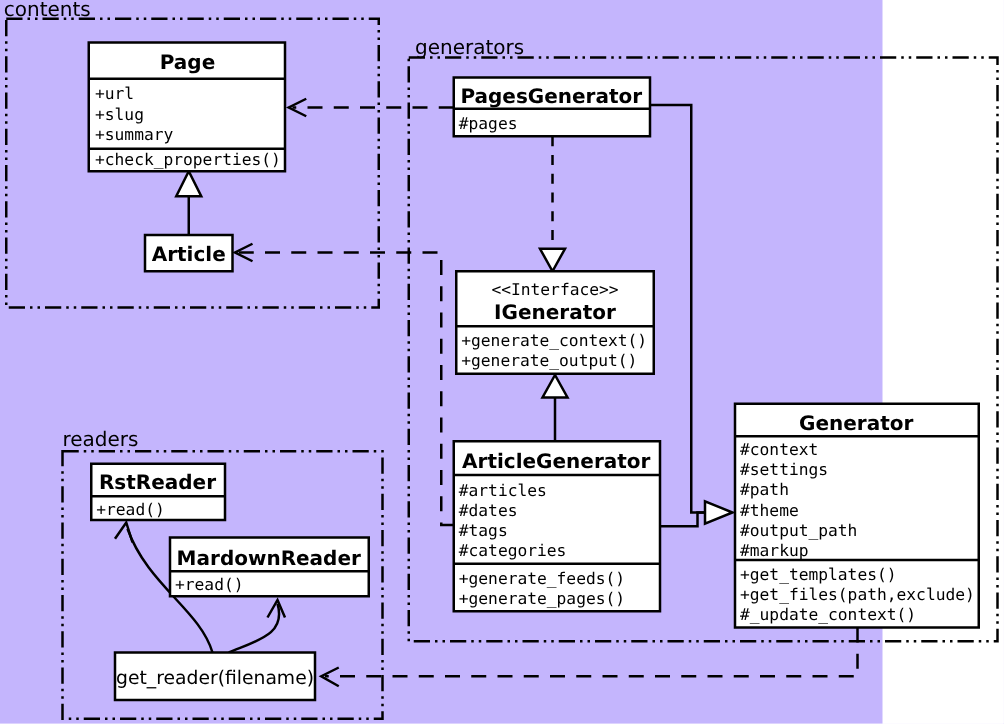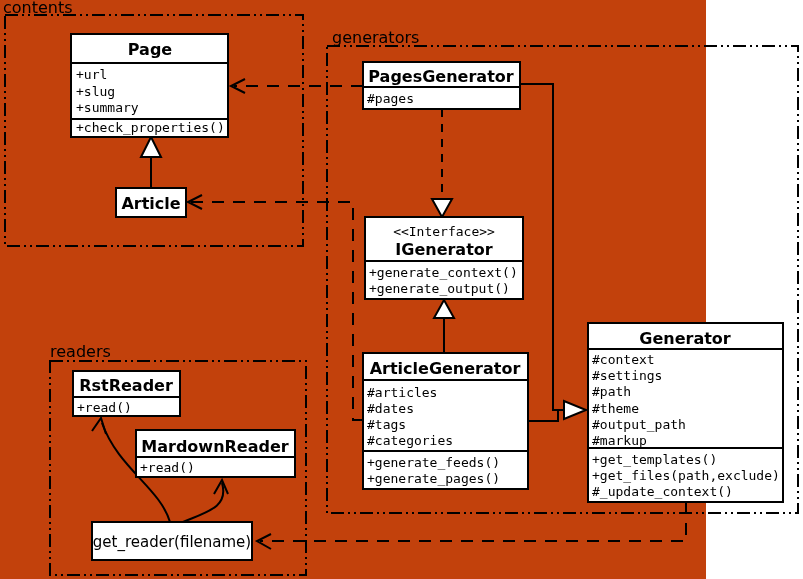--- a/index.html
+++ b/index.html
@@ -1,16 +1,16 @@
 <!DOCTYPE html>
 <html><head>
 <meta charset="utf-8">
 <style>
   html,body { margin:0; padding:0; background:#ffffff; }
-  .stage { width:706px; height:579px; position:relative; background:#c2410c; }
+  .stage { width:706px; height:579px; position:relative; background:#c4b5fd; }
   svg { display:block; }
   text { fill:#000000; }
   .t-title { font:bold 16px "DejaVu Sans", sans-serif; }
   .t-mono  { font:13px "DejaVu Sans Mono", monospace; }
   .t-label { font:16px "DejaVu Sans", sans-serif; }
   .t-plain { font:15px "DejaVu Sans", sans-serif; }
   .box  { fill:#ffffff; stroke:#000000; stroke-width:2; }
   .pkg  { fill:none; stroke:#000000; stroke-width:2; stroke-dasharray:13 4 2 4 2 4; }
   .ln   { fill:none; stroke:#000000; stroke-width:2; }
   .dep  { stroke-dasharray:12 9; }

